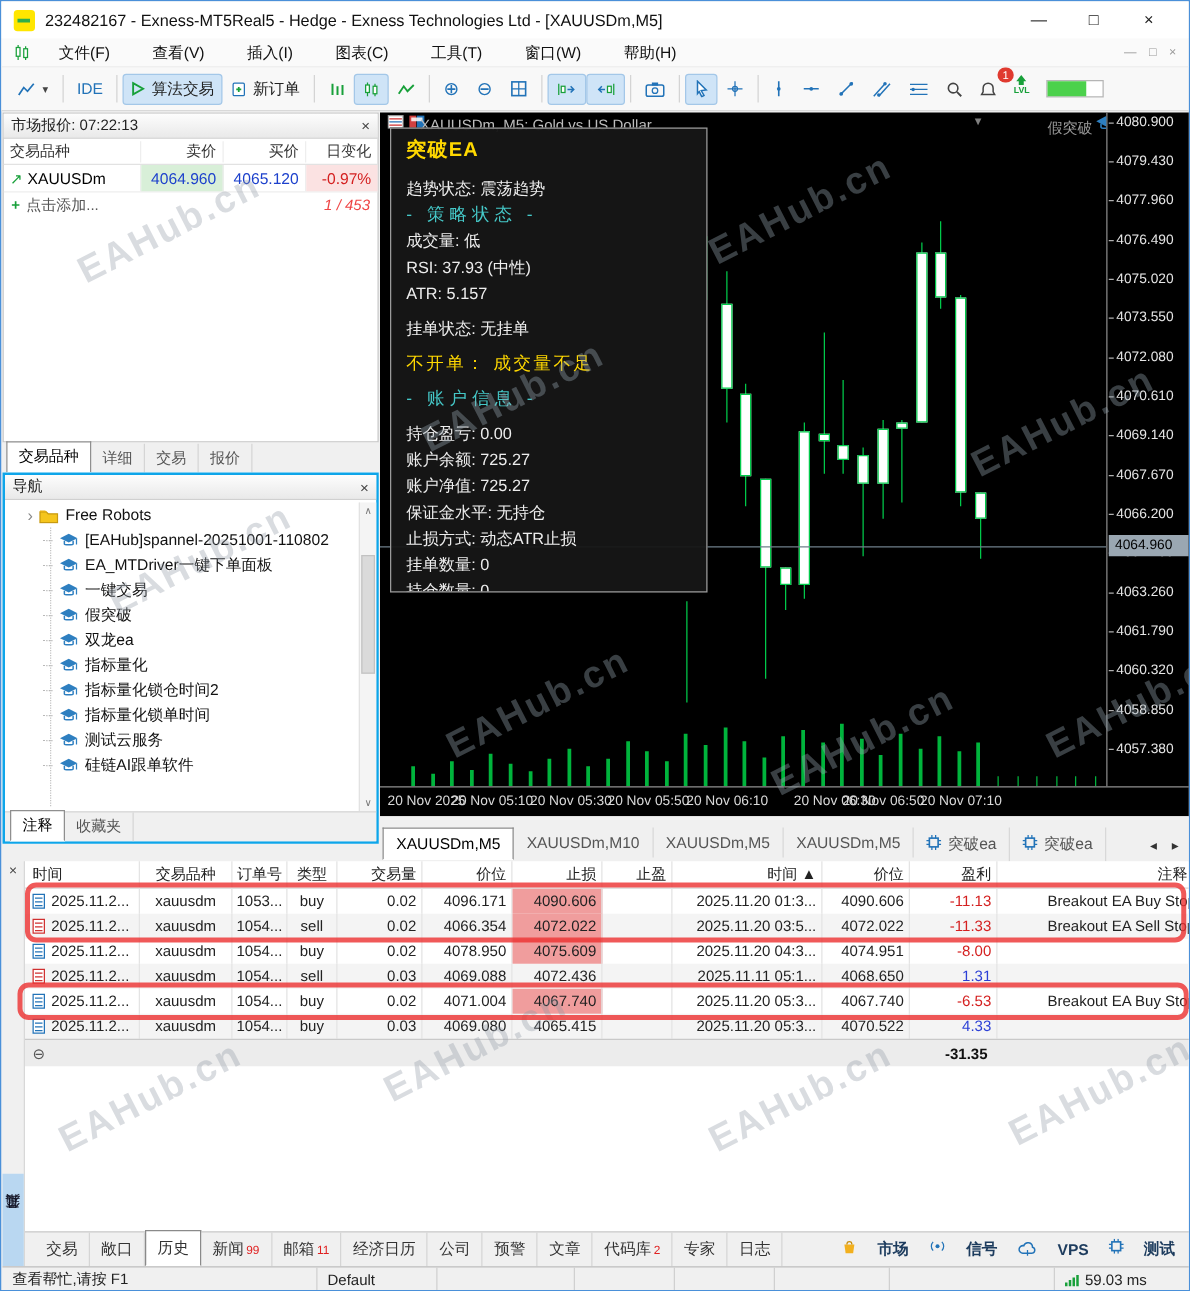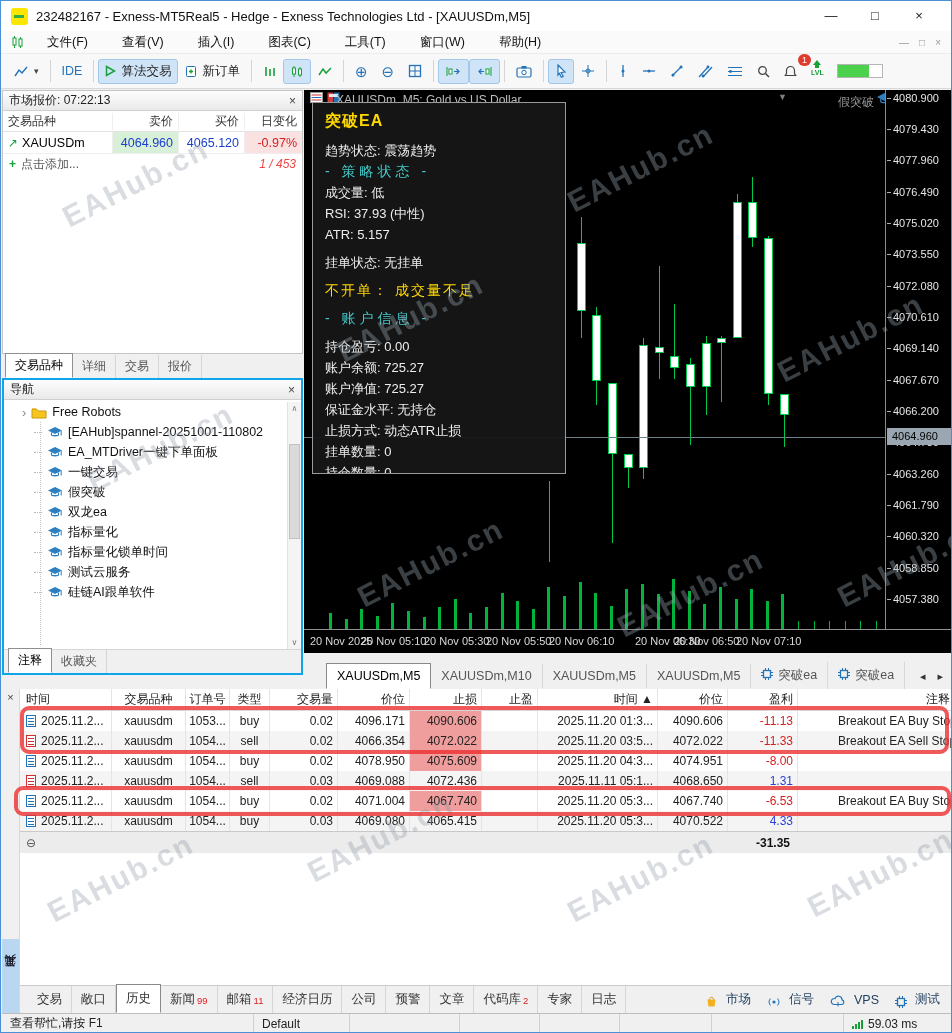--- a/index.html
+++ b/index.html
@@ -135,21 +135,21 @@
   .sum-profit{position:absolute;right:162px;width:70px;text-align:right;}
   .anno{position:absolute;border:4px solid rgba(236,48,48,.8);border-radius:9px;z-index:45;pointer-events:none;}
 
   
   .btabs{position:absolute;left:19px;top:984px;width:932px;height:28px;background:#f0f0f0;border-top:1px solid #cacaca;display:flex;align-items:flex-end;padding:0 8px;font-size:12.5px;}
   .btab{padding:5px 9px;color:#333;display:flex;align-items:flex-start;gap:2px;border-right:1px solid #d5d5d5;white-space:nowrap;}
   .btab.active{background:#fff;border:1px solid #8a8a8a;border-bottom:1px solid #fff;}
   .badge{color:#e02020;font-size:9.5px;margin-top:4px;}
   .badge:empty{display:none;}
   .btabs-right{margin-left:auto;display:flex;gap:16px;align-items:center;padding:0 4px 5px 0;color:#1d3c5e;}
-  .bricon{display:flex;align-items:flex-end;gap:8px;white-space:nowrap;}
+  .bricon{display:flex;align-items:flex-start;gap:16px;white-space:nowrap;font-weight:bold;}
 
   
   .statusbar{position:absolute;left:1px;top:1012px;width:950px;height:20px;background:#f0f0f0;border-top:1px solid #bdbdbd;display:flex;align-items:center;font-size:12px;color:#222;}
   .sb-cell{height:100%;display:flex;align-items:center;padding:0 8px;border-right:1px solid #d0d0d0;white-space:nowrap;overflow:hidden;}
   .sb-help{width:252px;}
   .sb-prof{width:96px;}
   .sb-e1{width:110px;}.sb-e2{width:80px;}.sb-e3{width:80px;}.sb-e4{width:92px;}
   .sb-fill{flex:1;border-right:1px solid #d0d0d0;height:100%;}
   .sb-ping{width:108px;border-right:0;gap:5px;}
   .bars{display:flex;align-items:flex-end;gap:1px;height:10px;}
@@ -437,20 +437,28 @@
               </svg>
               <span>双龙ea</span>
             </div>
             <div class="nav-item">
               <svg width="16" height="13">
                 <polygon points="8,1 15,4.5 8,8 1,4.5" fill="#2e7fc0"></polygon>
                 <path d="M4.5 6.5v2.6c0 1 7 1 7 0V6.5" fill="none" stroke="#2e7fc0" stroke-width="1.2"></path>
                 <line x1="14.2" y1="5" x2="14.2" y2="9.5" stroke="#2e7fc0"></line>
               </svg>
               <span>指标量化</span>
+            </div>
+            <div class="nav-item">
+              <svg width="16" height="13">
+                <polygon points="8,1 15,4.5 8,8 1,4.5" fill="#2e7fc0"></polygon>
+                <path d="M4.5 6.5v2.6c0 1 7 1 7 0V6.5" fill="none" stroke="#2e7fc0" stroke-width="1.2"></path>
+                <line x1="14.2" y1="5" x2="14.2" y2="9.5" stroke="#2e7fc0"></line>
+              </svg>
+              <span>指标量化锁仓时间2</span>
             </div>
             <div class="nav-item">
               <svg width="16" height="13">
                 <polygon points="8,1 15,4.5 8,8 1,4.5" fill="#2e7fc0"></polygon>
                 <path d="M4.5 6.5v2.6c0 1 7 1 7 0V6.5" fill="none" stroke="#2e7fc0" stroke-width="1.2"></path>
                 <line x1="14.2" y1="5" x2="14.2" y2="9.5" stroke="#2e7fc0"></line>
               </svg>
               <span>指标量化锁单时间</span>
             </div>
             <div class="nav-item">
@@ -651,21 +659,21 @@
         <div class="time-label" style="left: 120px;">20 Nov 05:30</div>
         <div class="time-label" style="left: 182px;">20 Nov 05:50</div>
         <div class="time-label" style="left: 245px;">20 Nov 06:10</div>
         <div class="time-label" style="left: 307px; padding-left: 24px;">20 Nov 06:30</div>
         <div class="time-label" style="left: 370px;">20 Nov 06:50</div>
         <div class="time-label" style="left: 432px;">20 Nov 07:10</div>
       </div>
   </div>
 
   <div class="chart-tabs">
-    <span style="display:flex;align-items:center;margin-left:20px;">
+    <span style="display:flex;align-items:flex-start;">
 
     <div class="ctab active">
 
           <span>XAUUSDm,M5</span>
         </div>
         <div class="ctab">
 
           <span>XAUUSDm,M10</span>
         </div>
         <div class="ctab">

